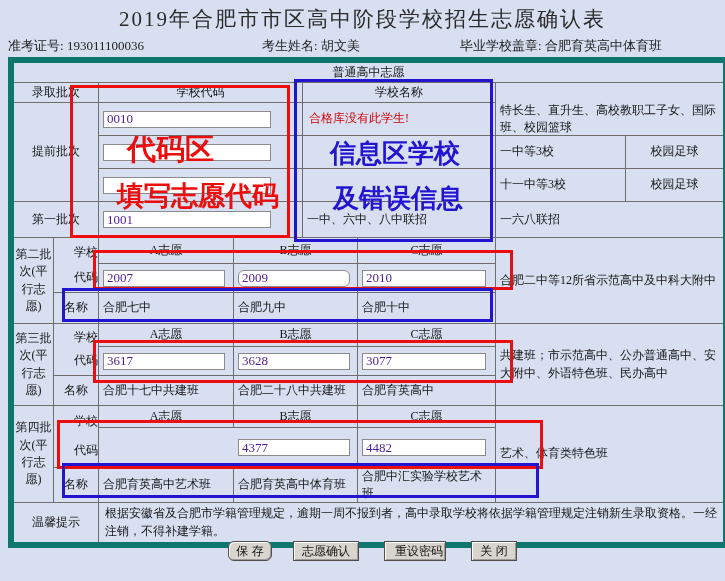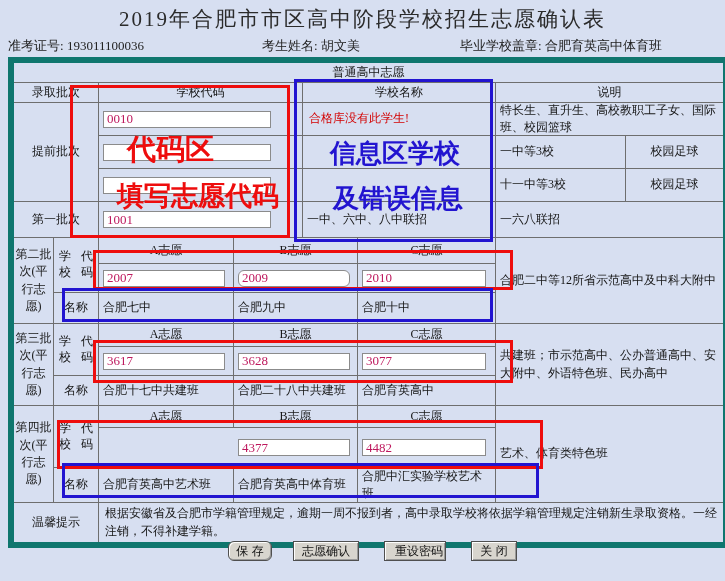--- a/index.html
+++ b/index.html
@@ -13,23 +13,23 @@
   #tbl{position:absolute;left:8px;top:57px;width:709px;height:479px;
        border:6px solid #0f766e;box-sizing:content-box;}
   .cell{position:absolute;box-sizing:border-box;border-right:1px solid #6e6e6e;
         border-bottom:1px solid #6e6e6e;font-size:12px;color:#161616;
         display:flex;align-items:center;line-height:1.3;}
   .c{justify-content:center;text-align:center;}
   .l{padding:1px 4px;}
   .noR{border-right:none;}
   .noB{border-bottom:none;}
   .wrapt{display:block;padding:2px 4px;line-height:1.45;}
-  .vlabel{flex-direction:row;justify-content:space-around;text-align:center;padding:2px 0;}
+  .vlabel{flex-direction:column;justify-content:space-around;text-align:center;padding:2px 0;align-items:flex-end;}
   .inp{height:17px;background:#fff;border:1px solid #8b8b8b;
-       font:13px "Liberation Serif",serif;padding:0 3px;box-sizing:border-box;margin-left:4px;color:#be185d;}
+       font:13px "Liberation Serif",serif;padding:0 3px;box-sizing:border-box;margin-left:4px;color:#4c1d95;}
   .err{color:#d30000;padding-left:6px;}
   
   .ann{position:absolute;pointer-events:none;z-index:5;}
   .rect{border-style:solid;border-width:3px;background:transparent;}
   .bigtxt{font-family:"DejaVu Sans",sans-serif;font-weight:bold;white-space:nowrap;
           line-height:1;z-index:6;}
   
   .btn{position:absolute;top:541px;height:20px;background:#d8d5ce;color:#111;
        border:1px solid #4f4f4f;box-shadow:inset 1px 1px 0 #fdfdfd, inset -1px -1px 0 #9a9a9a;
        font:12px "Liberation Sans",sans-serif;text-align:center;line-height:18px;cursor:pointer;
@@ -46,21 +46,20 @@
   <div class="meta" style="left:262px;"><span>考生姓名: </span><span>胡文美</span></div>
   <div class="meta" style="left:460px;"><span>毕业学校盖章: </span><span>合肥育英高中体育班</span></div>
 
   <div id="tbl">
 
     <div class="cell c noR" style="left:0;top:0;width:709px;height:20px;">普通高中志愿</div>
 
     <div class="cell c" style="left:0;top:20px;width:85px;height:20px;">录取批次</div>
     <div class="cell c" style="left:85px;top:20px;width:204px;height:20px;">学校代码</div>
     <div class="cell c" style="left:289px;top:20px;width:193px;height:20px;">学校名称</div>
-    <div class="cell c noR" style="left:482px;top:20px;width:227px;height:20px;">说明</div>
 
     <div class="cell c" style="left:0;top:40px;width:85px;height:99px;">提前批次</div>
     <div class="cell" style="left:85px;top:40px;width:204px;height:33px;">
         <input class="inp" style="width: 168px;" value="0010">
       </div>
     <div class="cell" style="left:85px;top:73px;width:204px;height:33px;">
         <input class="inp" style="width: 168px;" value="">
       </div>
     <div class="cell" style="left:85px;top:106px;width:204px;height:33px;">
         <input class="inp" style="width: 168px;" value="">

